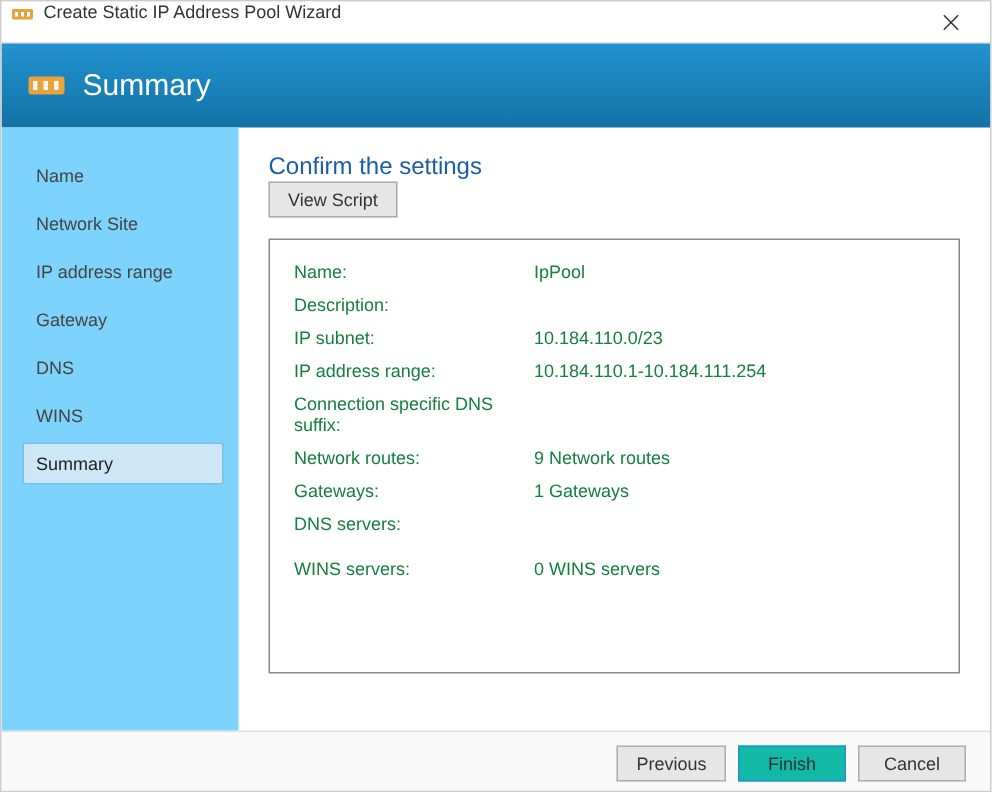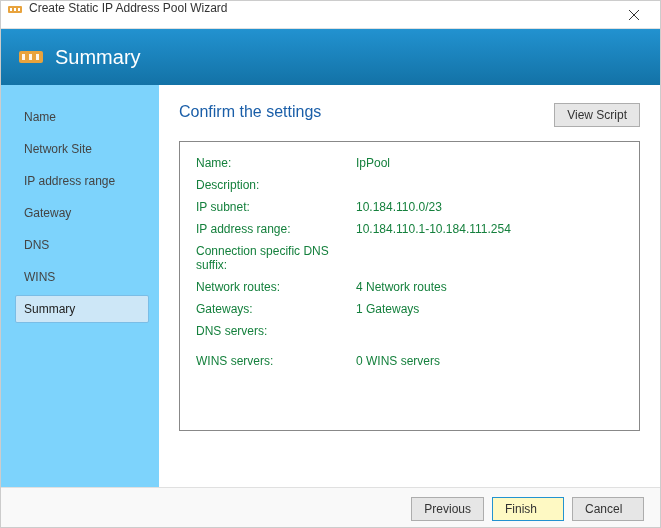--- a/index.html
+++ b/index.html
@@ -74,37 +74,38 @@
     .main {
       flex: 1;
       padding: 18px 20px 10px 20px;
       position: relative;
     }
     .main-head {
       display: flex;
       align-items: flex-start;
       justify-content: space-between;
       margin-bottom: 14px;
+      flex-direction: column;
     }
     .main-title {
       color: #1a5ea8;
       font-size: 16px;
       font-weight: 400;
     }
     .btn {
       background: #e6e6e6;
       border: 1px solid #adadad;
       padding: 4px 12px;
       font-size: 12px;
       font-family: inherit;
       color: #333;
       min-width: 72px;
-      text-align: left;
-    }
-    .btn.primary { border-color: #2292d0; background: #fef9c3; }
+      text-align: center;
+    }
+    .btn.primary { border-color: #2292d0; background: #14b8a6; }
     .settings-box {
       border: 1px solid #888;
       height: 290px;
       padding: 14px 16px;
       overflow: auto;
     }
     .row {
       display: flex;
       margin-bottom: 8px;
       font-size: 12px;
@@ -190,21 +191,21 @@
       <div class="row">
         <div class="label">IP address range:</div>
         <div class="value">10.184.110.1-10.184.111.254</div>
       </div>
       <div class="row">
         <div class="label">Connection specific DNS suffix:</div>
         <div class="value"></div>
       </div>
       <div class="row">
         <div class="label">Network routes:</div>
-        <div class="value">4 Network routes</div>
+        <div class="value">9 Network routes</div>
       </div>
       <div class="row">
         <div class="label">Gateways:</div>
         <div class="value">1 Gateways</div>
       </div>
       <div class="row">
         <div class="label">DNS servers:</div>
       </div>
       <div class="row gap">
         <div class="label">WINS servers:</div>

